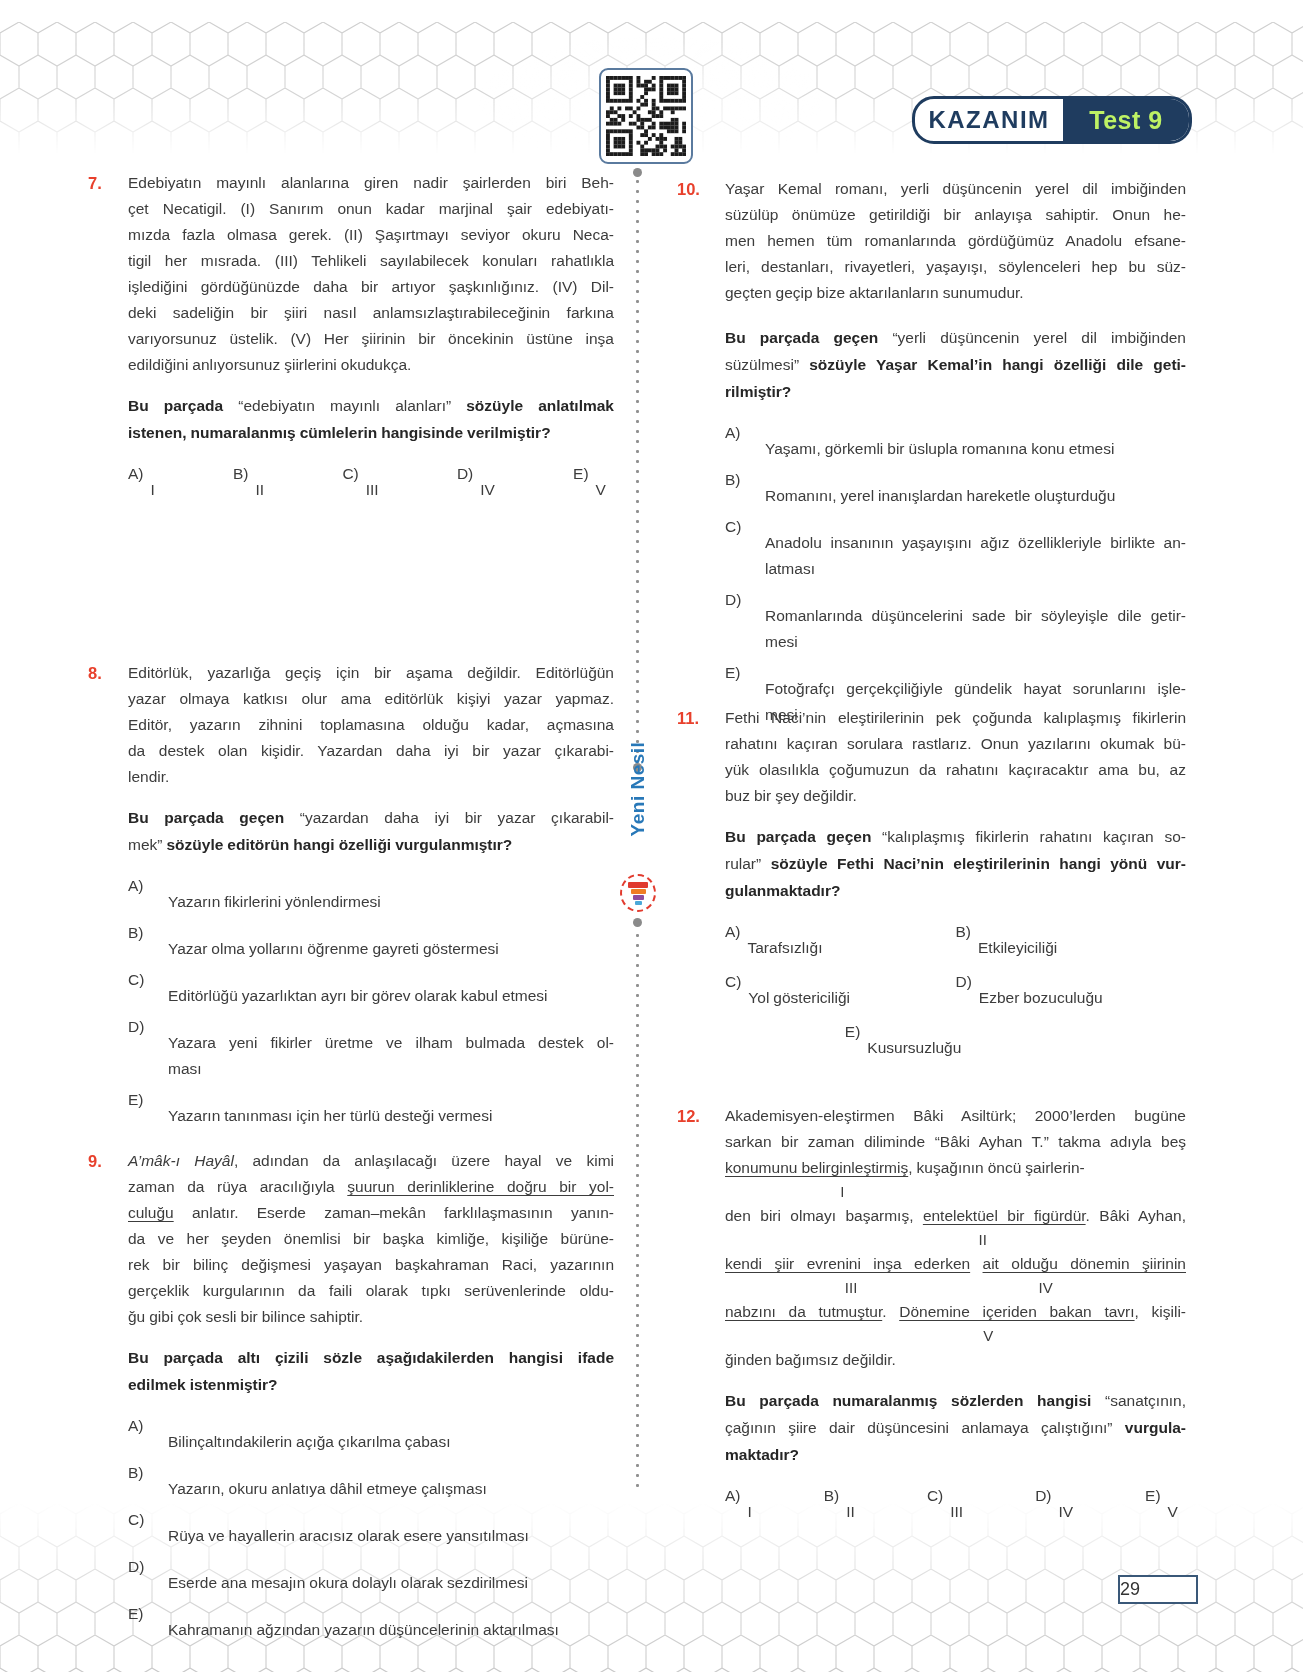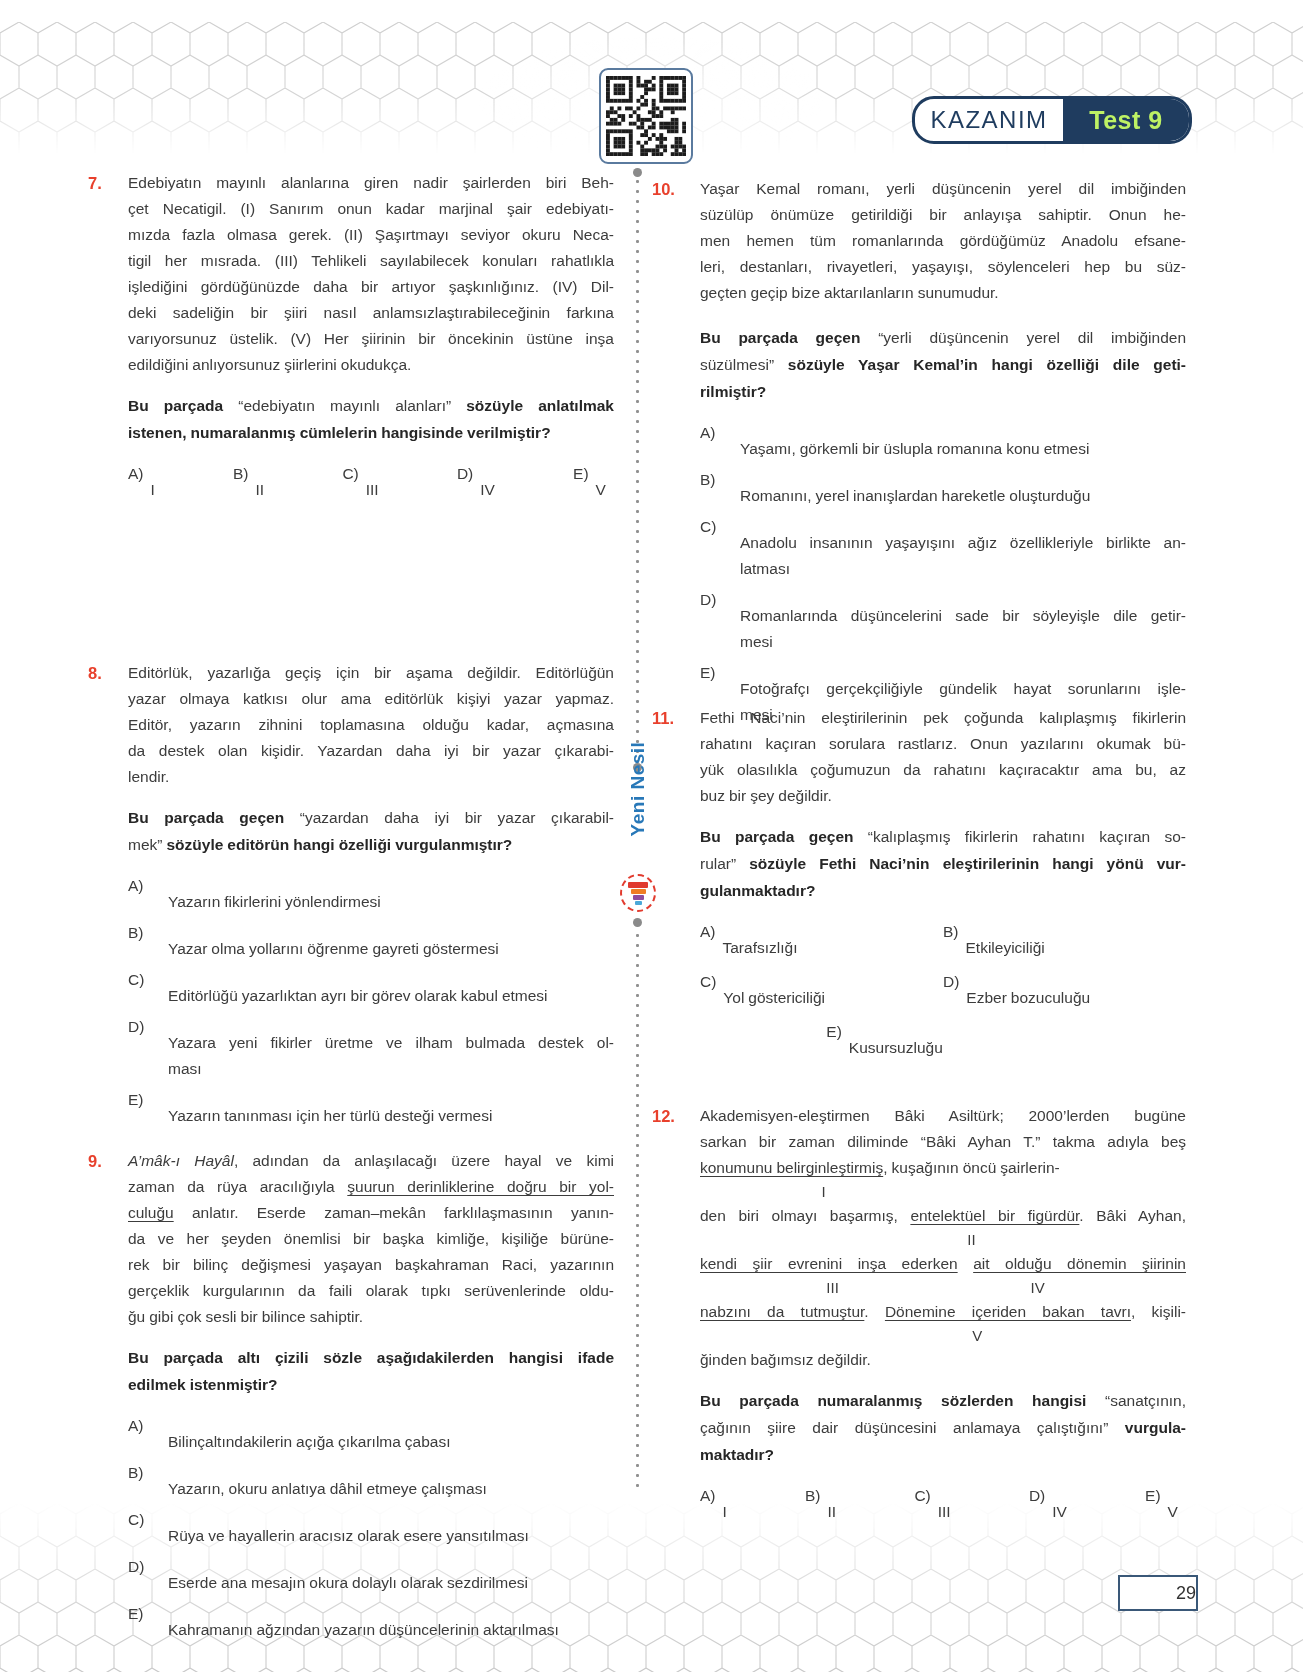--- a/index.html
+++ b/index.html
@@ -19,21 +19,21 @@
 
   
   .qrbox{position:absolute;left:599px;top:68px;width:94px;height:96px;background:#fff;
          border:2px solid #5a7a9e;border-radius:9px;display:flex;align-items:center;
          justify-content:center;z-index:3;box-sizing:border-box;}
 
   
   .badge{position:absolute;left:912px;top:96px;height:42px;border:3px solid #1f3c5f;
          border-radius:22px;display:flex;overflow:hidden;background:#fff;z-index:3;box-sizing:content-box;}
   .badge-left{width:148px;display:flex;align-items:center;justify-content:center;
-         color:#1f3c5f;font-size:24px;font-weight:400;letter-spacing:1.5px;}
+         color:#1f3c5f;font-size:24px;font-weight:700;letter-spacing:1.5px;}
   .badge-right{width:126px;background:#1f3c5f;color:#bef264;display:flex;align-items:center;
          justify-content:center;font-size:25px;font-weight:600;letter-spacing:.5px;}
 
   
   .divider{position:absolute;left:630px;top:168px;width:16px;height:1330px;z-index:1;}
   .dotline{position:absolute;left:6px;width:3px;
      background-image:radial-gradient(circle at 1.5px 1.5px,#909090 1.3px,transparent 1.7px);
      background-size:3px 10px;background-repeat:repeat-y;}
   .seg1{top:12px;height:583px;}
   .seg2{top:766px;height:558px;}
@@ -48,21 +48,21 @@
   .lb2{width:15px;height:5px;background:#ef7d23;margin-top:1px;}
   .lb3{width:11px;height:5px;background:#8e4d9e;margin-top:1px;}
   .lb4{width:7px;height:4px;background:#4aa8d8;margin-top:1px;}
 
   
   .q{position:absolute;display:flex;z-index:2;}
   .q-left{left:88px;width:526px;}
   .q-right{left:652px;width:534px;}
   .qnum{flex:none;font-weight:bold;color:#e8402c;font-size:16.5px;line-height:26px;}
   .q-left .qnum{width:40px;}
-  .q-right .qnum{width:48px;}
+  .q-right .qnum{width:48px;margin-left:25px;}
   .qbody{flex:1;min-width:0;}
 
   .line{font-size:15.5px;line-height:26px;word-spacing:-0.3px;}
   .jline{text-align:justify;text-align-last:justify;}
   .short{text-align:left;text-align-last:left;}
   .b{font-weight:bold;color:#262626;}
   .i{font-style:italic;}
   .u{text-decoration:underline;text-underline-offset:3px;text-decoration-thickness:1px;}
   .numline{position:relative;height:22px;font-size:15px;line-height:22px;color:#3c3c3c;}
   .numlabel{position:absolute;top:0;}
@@ -77,22 +77,22 @@
   .otext{flex:1;min-width:0;margin-top:16px;}
   .opts-row{display:flex;justify-content:space-between;padding-right:8px;}
   .opts-row .opt{margin:0;}
   .opts-row .olbl{width:auto;margin-right:7px;}
   .opts-grid{display:flex;flex-wrap:wrap;}
   .opts-grid .opt{width:50%;margin-bottom:8px;}
   .opts-grid .opt:nth-child(5){width:auto;margin-left:26%;margin-bottom:0;}
   .opts-grid .olbl{width:auto;margin-right:7px;}
 
   
-  .pagenum{position:absolute;left:1118px;top:1575px;width:80px;height:36px;background:#fff;
-     border:2px solid #3a5878;border-radius:0;display:flex;align-items:center;justify-content:flex-end;
+  .pagenum{position:absolute;left:1118px;top:1575px;width:80px;height:29px;background:#fff;
+     border:2px solid #3a5878;border-radius:0;display:flex;align-items:center;justify-content:flex-start;
      font-size:18px;color:#333;z-index:3;box-sizing:border-box;}
 </style>
 </head>
 <body>
 
 <div class="page">
 
   <div class="hexband hex-top">
     <svg width="100%" height="100%" xmlns="http://www.w3.org/2000/svg">
       <defs>

